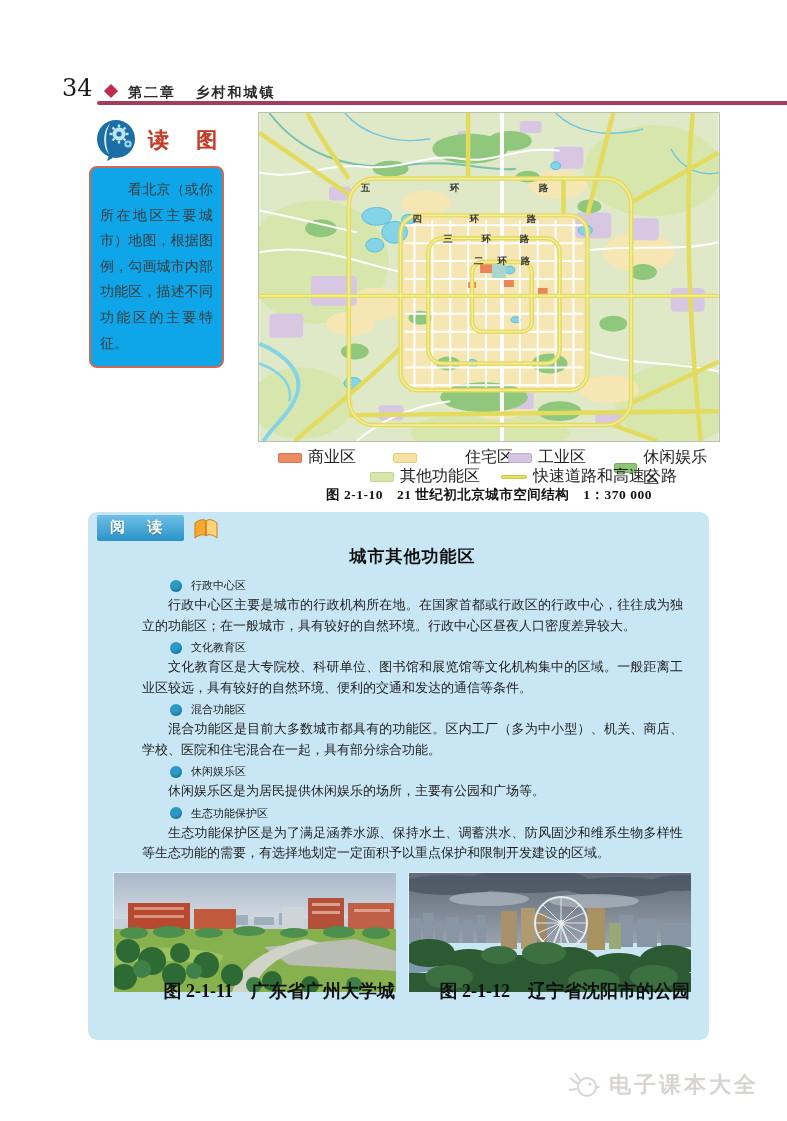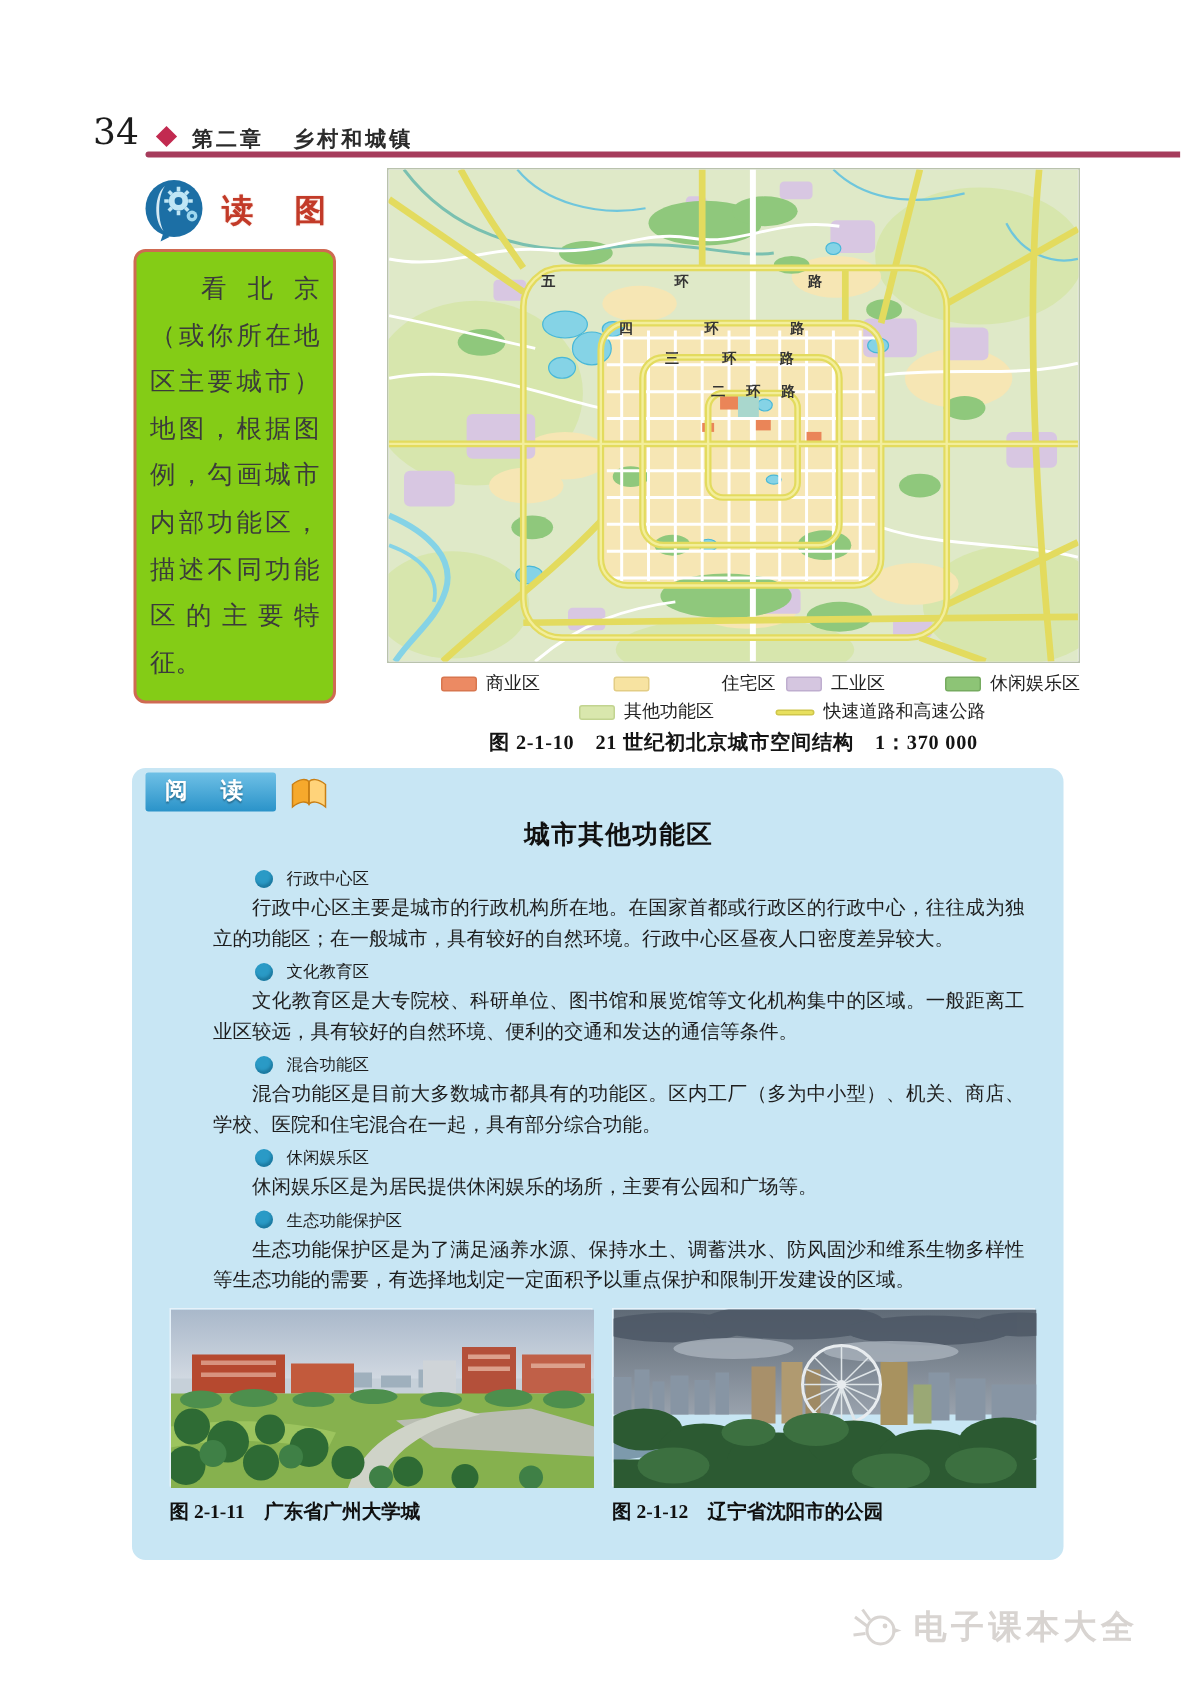--- a/index.html
+++ b/index.html
@@ -10,30 +10,30 @@
   
   .page-num { position:absolute; left:62px; top:74px; font-size:24px; color:#1c1c1c; font-family:"DejaVu Serif",serif; }
   .chapter-diamond { position:absolute; left:106px; top:86px; width:10px; height:10px; background:#c22a50; transform:rotate(45deg); }
   .chapter-line { position:absolute; left:128px; top:84px; font-size:14px; font-weight:bold; color:#2b2b2b; letter-spacing:2px; }
   .chapter-line .sect { margin-left:14px; }
   .header-rule { position:absolute; left:97px; top:101px; right:0; height:4px; background:#a63c5c; border-radius:2px 0 0 2px; }
 
   
   .readmap-head { position:absolute; left:95px; top:118px; display:flex; align-items:center; gap:11px; }
   .readmap-tag { font-size:21px; font-weight:bold; color:#c23a28; letter-spacing:11px; text-shadow:0 0 1px #e8b0a0; }
-  .readmap-box { position:absolute; left:89px; top:166px; width:135px; background:#84cc16; border:2px solid #cf6a52; border-radius:8px;
-                 padding:9px 9px 10px; font-size:17px; line-height:1.83; color:#3b3b3b; text-align:justify; text-indent:2em;
+  .readmap-box { position:absolute; left:89px; top:166px; width:135px; background:#0ea5e9; border:2px solid #cf6a52; border-radius:8px;
+                 padding:9px 9px 10px; font-size:14px; line-height:1.83; color:#3b3b3b; text-align:justify; text-indent:2em;
                  font-family:"Liberation Serif",serif; }
 
   
   .map-figure { position:absolute; left:258px; top:112px; width:462px; }
   .map-canvas { display:block; border:1px solid #b9c2ad; }
   .map-legend { position:relative; height:38px; margin-top:3px; }
-  .lg-item { position:absolute; display:flex; align-items:center; gap:6px; font-size:12px; color:#222;
-             font-family:Liberation Serif, serif;margin-left:16px; }
+  .lg-item { position:absolute; display:flex; align-items:center; gap:6px; font-size:16px; color:#222;
+             font-family:Liberation Serif, serif; }
   .sw { width:24px; height:10px; border-radius:2px; }
   .sw-road { width:26px; height:4px; background:#e8e05e; border:1px solid #cfc64b; border-radius:2px; }
   .sw0{background:#ec8a63;border:1px solid #d8764f;}
   .sw1{background:#f7e3a1;border:1px solid #e3cd85;}
   .sw2{background:#d5c6e0;border:1px solid #bfaecf;}
   .sw3{background:#8dc476;border:1px solid #76ab60;}
   .sw4{background:#d9e7ad;border:1px solid #c2d490;}
   .lg0{left:20px;top:2px;} .lg1{left:135px;top:2px;gap:48px;} .lg2{left:250px;top:2px;} .lg3{left:356px;top:2px;}
   .lg4{left:112px;top:21px;} .lg5{left:243px;top:21px;}
   .map-caption { text-align:center; font-size:13.5px; font-weight:600; color:#141414; margin-top:3px; letter-spacing:0.5px; }
@@ -47,21 +47,21 @@
   .reading-title { padding-top:33px; text-align:center; font-size:17px; font-weight:bold; color:#101010; letter-spacing:1px; }
   .reading-body { padding:6px 26px 0; }
   .rb-head { display:flex; align-items:center; gap:9px; margin:4px 0 2px 28px; font-size:11px; color:#1c1c1c; }
   .rb-dot { width:12px; height:12px; border-radius:50%; background:#2a9ac6; flex:0 0 auto;
             box-shadow:inset -1px -2px 2px rgba(0,60,90,.35); }
   .rb-para { font-size:13px; line-height:1.58; text-indent:2em; color:#1e1e1e; text-align:justify; margin-bottom:2px; }
 
   .fig { position:absolute; top:360px; width:282px; height:119px; border:1px solid #e6f2fa; }
   .fig svg { display:block; }
   .fig-left { left:25px; } .fig-right { left:320px; }
-  .fig-cap { position:absolute; top:487px; width:282px; text-align:left; font-size:13px; font-weight:600; color:#101010; }
+  .fig-cap { position:absolute; top:467px; width:282px; text-align:right; font-size:18px; font-weight:600; color:#101010; }
   .cap-left { left:25px; } .cap-right { left:320px; }
 
   
   .site-mark { position:absolute; right:28px; top:1070px; display:flex; align-items:flex-start; gap:7px;
                color:#d8d4d1; font-size:22px; font-weight:bold; letter-spacing:3px;
                font-family:"Liberation Sans",sans-serif; text-shadow:0 1px 0 #fff; }
 </style>
 </head>
 <body>
 

